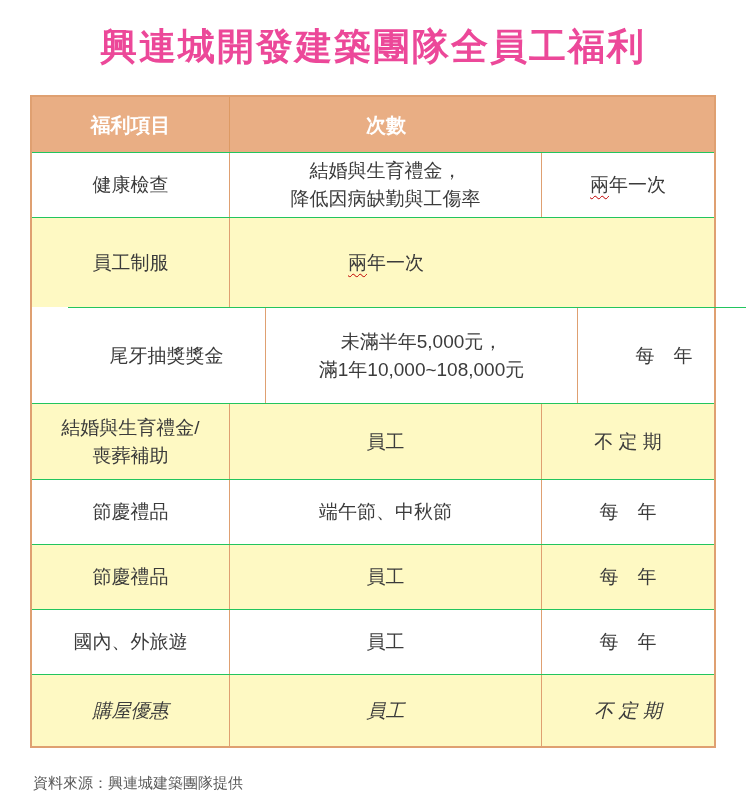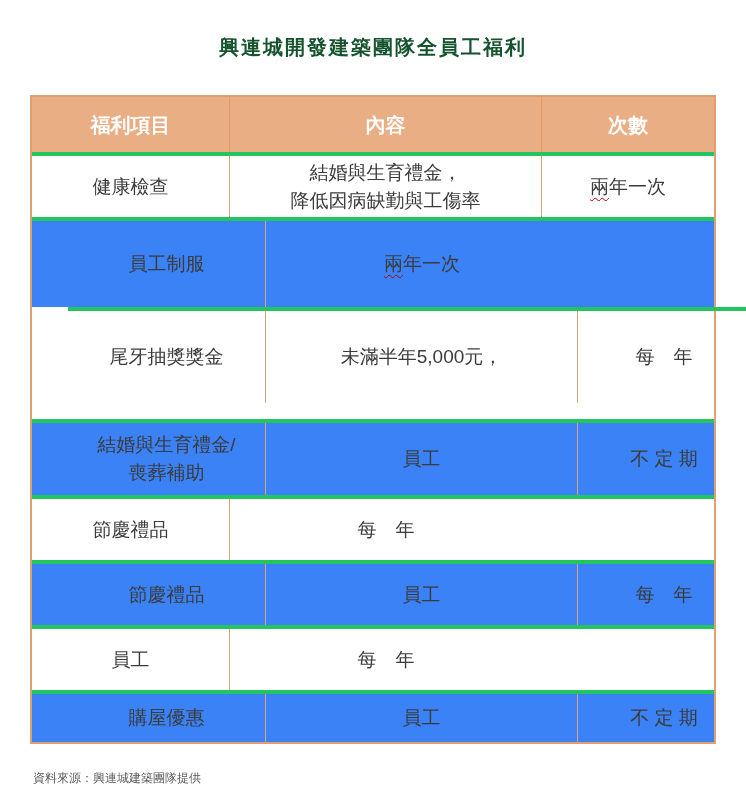--- a/index.html
+++ b/index.html
@@ -5,86 +5,85 @@
   * { margin: 0; padding: 0; box-sizing: border-box; }
   html, body {
     width: 746px; height: 800px;
     background: #ffffff;
     font-family: "Liberation Sans", sans-serif;
     overflow: hidden;
   }
   .page-title {
     margin-top: 27px;
     text-align: center;
-    font-size: 20px;
+    font-size: 37px;
     font-weight: 700;
     letter-spacing: 2px;
-    color: #14532d;
+    color: #ec4899;
     line-height: 40px;
   }
   .tbl {
     width: 686px;
     margin: 28px 0 0 30px;
     border: 2px solid #dfa071;
   }
   .row {
     display: grid;
     grid-template-columns: 198px 312px 172px;
     width: 100%;
   }
-  .row + .row { border-top: 4px solid #22c55e; }
+  .row + .row { border-top: 1px solid #22c55e; }
   .h57 { height: 55px; }
   .h65 { height: 65px; }
   .h90 { height: 90px; }
   .h96 { height: 96px; margin-left: 36px; }
-  .h76 { height: 76px; margin-top: 16px; }
-  .h60 { height: 52px; }
+  .h76 { height: 76px; }
+  .h60 { height: 72px; font-style: italic; }
   .cell {
     display: flex;
     flex-direction: column;
     align-items: center;
     justify-content: center;
     text-align: center;
     font-size: 19px;
     color: #3b3b3b;
     line-height: 28px;
   }
   .c1, .c2 { border-right: 1px solid #dfa071; }
   .header-row { background: #e9ae84; }
   .header-row .cell {
     color: #ffffff;
     font-weight: 700;
     font-size: 20px;
     border-right-color: #dd9a64;
   }
-  .row-alt { background: #3b82f6; padding-left: 36px; }
+  .row-alt { background: #fef9c3; }
   .squiggle {
     text-decoration: underline;
     text-decoration-style: wavy;
     text-decoration-color: #c00000;
     text-decoration-thickness: 1px;
     text-underline-offset: 4px;
     text-decoration-skip-ink: none;
   }
   .source-note {
     margin: 26px 0 0 33px;
-    font-size: 12px;
+    font-size: 15px;
     color: #595959;
   }
 </style>
 </head>
 <body>
 
 <h1 class="page-title">興連城開發建築團隊全員工福利</h1>
 
 <div class="tbl">
 
   <div class="row header-row h57">
     <div class="cell c1">福利項目</div>
-    <div class="cell c2">內容</div>
     <div class="cell c3">次數</div>
   </div>
 
   <div class="row h65">
     <div class="cell c1">
       <div>健康檢查</div>
     </div>
     <div class="cell c2">
       <div>結婚與生育禮金，</div>
       <div>降低因病缺勤與工傷率</div>
@@ -102,20 +101,21 @@
       <div><span class="squiggle">兩</span><span>年一次</span></div>
     </div>
   </div>
 
   <div class="row h96">
     <div class="cell c1">
       <div>尾牙抽獎獎金</div>
     </div>
     <div class="cell c2">
       <div>未滿半年5,000元，</div>
+      <div>滿1年10,000~108,000元</div>
     </div>
     <div class="cell c3">
       <div>每　年</div>
     </div>
   </div>
 
   <div class="row row-alt h76">
     <div class="cell c1">
       <div>結婚與生育禮金/</div>
       <div>喪葬補助</div>
@@ -125,38 +125,44 @@
     </div>
     <div class="cell c3">
       <div>不 定 期</div>
     </div>
   </div>
 
   <div class="row h65">
     <div class="cell c1">
       <div>節慶禮品</div>
     </div>
+    <div class="cell c2">
+      <div>端午節、中秋節</div>
+    </div>
     <div class="cell c3">
       <div>每　年</div>
     </div>
   </div>
 
   <div class="row row-alt h65">
     <div class="cell c1">
       <div>節慶禮品</div>
     </div>
     <div class="cell c2">
       <div>員工</div>
     </div>
     <div class="cell c3">
       <div>每　年</div>
     </div>
   </div>
 
   <div class="row h65">
+    <div class="cell c1">
+      <div>國內、外旅遊</div>
+    </div>
     <div class="cell c2">
       <div>員工</div>
     </div>
     <div class="cell c3">
       <div>每　年</div>
     </div>
   </div>
 
   <div class="row row-alt h60">
     <div class="cell c1">

